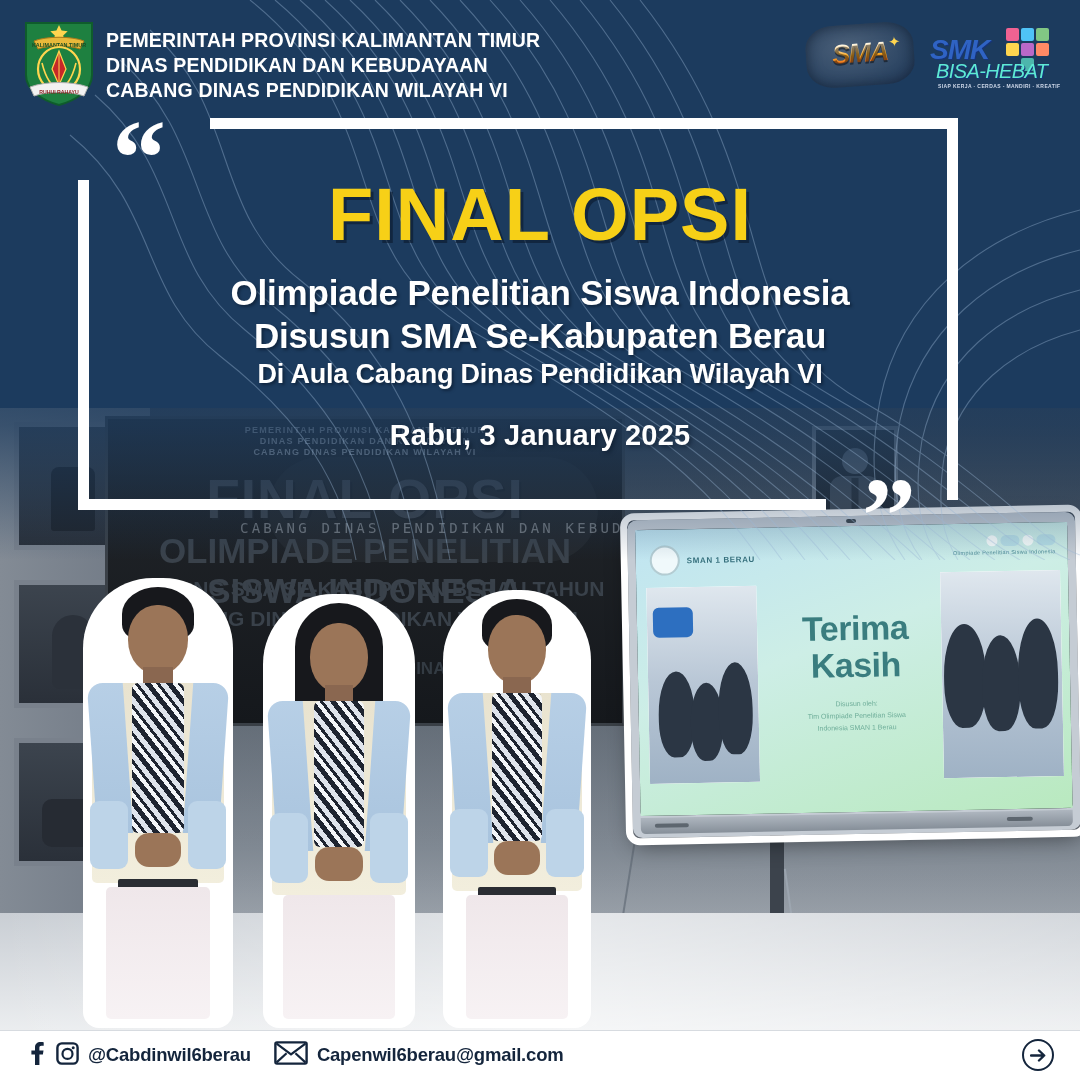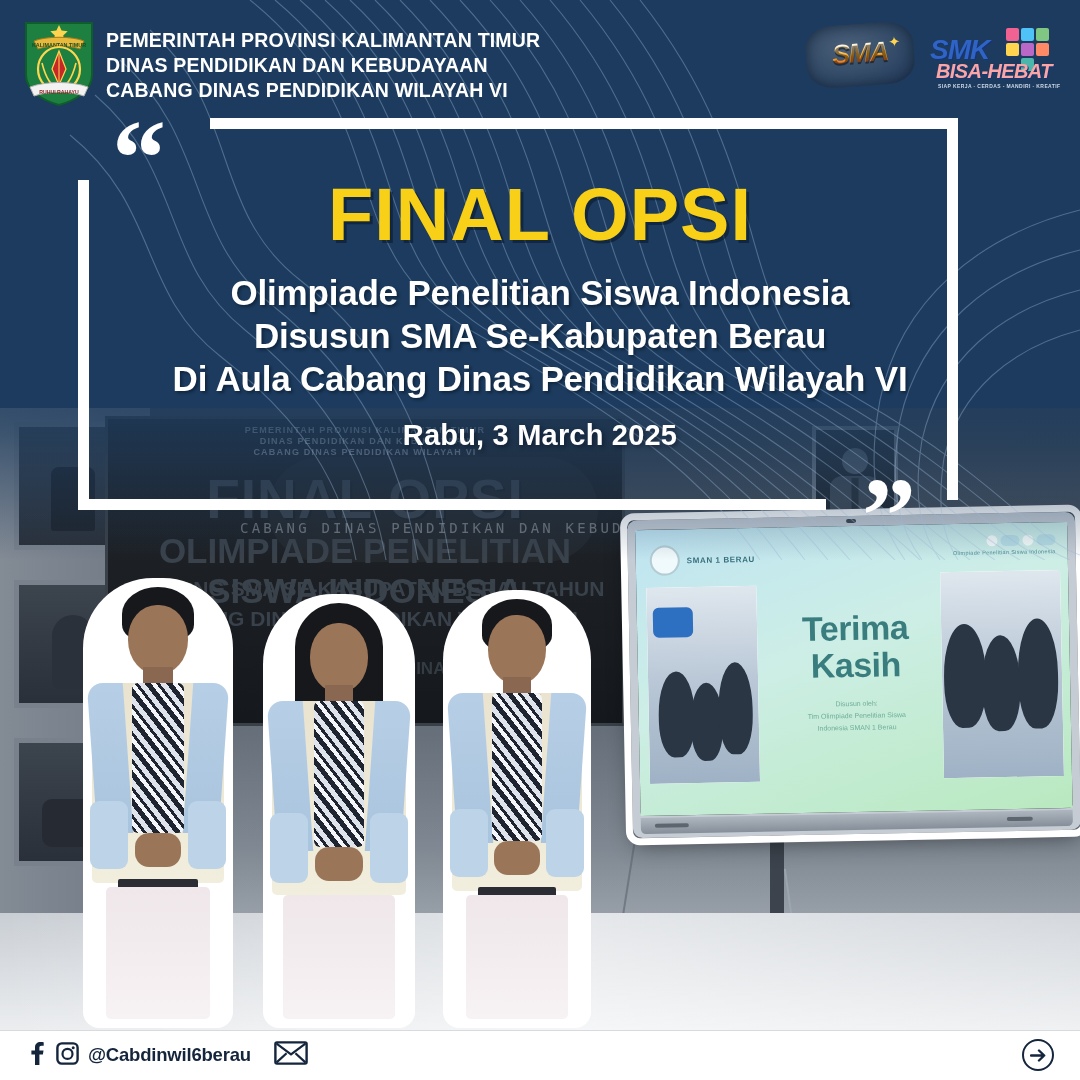--- a/index.html
+++ b/index.html
@@ -179,22 +179,22 @@
     font-size:27px;font-weight:bold;font-style:italic;letter-spacing:-1.5px;
     background:linear-gradient(180deg,#fff9e8 18%,#f9a825 55%,#e8551f 92%);
     -webkit-background-clip:text;background-clip:text;color:transparent;
     text-shadow:0 2px 0 rgba(0,0,0,.45);}
   .logo-sma .star{position:absolute;right:13px;top:12px;color:#ffd54f;font-size:14px;}
 
   .logo-smk{position:absolute;left:930px;top:26px;width:132px;height:70px;}
   .smk-word{position:absolute;left:0;top:8px;font-size:28px;font-weight:bold;
     font-style:italic;color:#2f63c4;letter-spacing:-1px;
     text-shadow:1px 1px 0 #16347a;}
-  .smk-bisa{position:absolute;left:6px;top:34px;font-size:20px;font-weight:bold;
-    font-style:italic;color:#fca5a5;letter-spacing:-.6px;
+  .smk-bisa{position:absolute;left:6px;top:34px;font-size:20px;font-weight:normal;
+    font-style:italic;color:#5eead4;letter-spacing:-.6px;
     text-shadow:1px 1px 0 #16347a;}
   .smk-tag{position:absolute;left:8px;top:57px;font-size:5px;font-weight:bold;
     color:#cfd9ea;letter-spacing:.4px;}
   .smk-sq{position:absolute;width:13px;height:13px;border-radius:2px;}
 
   
   .frame{position:absolute;z-index:5;background:#fff;}
   .q-open{position:absolute;left:112px;top:104px;z-index:7;color:#fff;
     font-family:"Liberation Serif", serif;font-weight:bold;font-size:108px;
     line-height:1;letter-spacing:-2px;}
@@ -204,21 +204,21 @@
 
   
   .title-block{position:absolute;left:0;top:0;width:1080px;z-index:7;text-align:center;}
   .main-title{position:absolute;left:0;right:0;top:172px;
     font-size:74px;font-weight:bold;letter-spacing:1px;color:#f7d017;
     text-shadow:3px 3px 0 rgba(9,22,40,.55);}
   .sub1{position:absolute;left:0;right:0;top:273px;font-size:35px;font-weight:bold;
     color:#fff;letter-spacing:-.2px;text-shadow:2px 2px 3px rgba(8,20,36,.55);}
   .sub2{position:absolute;left:0;right:0;top:316px;font-size:35px;font-weight:bold;
     color:#fff;letter-spacing:-.2px;text-shadow:2px 2px 3px rgba(8,20,36,.55);}
-  .sub3{position:absolute;left:0;right:0;top:359px;font-size:35px;font-weight:bold;
+  .sub3{position:absolute;left:0;right:0;top:359px;font-size:27px;font-weight:bold;
     color:#fff;letter-spacing:-.2px;text-shadow:2px 2px 3px rgba(8,20,36,.55);}
   .date{position:absolute;left:0;right:0;top:419px;font-size:29px;font-weight:bold;
     color:#fff;letter-spacing:.2px;text-shadow:2px 2px 4px rgba(8,20,36,.6);}
 
   
   .footer{position:absolute;left:0;bottom:0;width:1080px;height:50px;
     background:#ffffff;display:flex;align-items:center;z-index:9;}
   .footer .line{position:absolute;left:0;top:0;width:1080px;height:1px;background:#d7dbe0;}
   .f-left{display:flex;align-items:center;gap:9px;margin-left:26px;}
   .f-text{font-size:18.5px;font-weight:bold;color:#14253c;letter-spacing:-.2px;}
@@ -458,21 +458,21 @@
   <div class="frame" style="left:78px;top:499px;width:748px;height:11px;"></div>
 
   <div class="q-open">“</div>
   <div class="q-close">”</div>
 
   <div class="title-block">
     <div class="main-title">FINAL OPSI</div>
     <div class="sub1">Olimpiade Penelitian Siswa Indonesia</div>
     <div class="sub2">Disusun SMA Se-Kabupaten Berau</div>
     <div class="sub3">Di Aula Cabang Dinas Pendidikan Wilayah VI</div>
-    <div class="date">Rabu, 3 March 2025</div>
+    <div class="date">Rabu, 3 January 2025</div>
   </div>
 
   <div class="footer">
     <div class="line"></div>
     <div class="f-left">
       <span class="ic">
         <svg width="21" height="23" viewBox="0 0 21 23">
             <path d="M13.4,23 V12.6 h3.5 l.6,-4.2 h-4.1 V5.8 c0,-1.2 .4,-2 2.1,-2 h2.2 V0.2 C17.3,.1 16,0 14.5,0 11.2,0 9,2 9,5.4 V8.4 H5.4 v4.2 H9 V23 Z" fill="#14253c"></path>
           </svg>
       </span>
@@ -483,20 +483,21 @@
           <circle cx="17.2" cy="5.8" r="1.5" fill="#14253c"></circle>
         </svg>
       </span>
       <span class="f-text">@Cabdinwil6berau</span>
       <span class="ic" style="margin-left:14px;">
         <svg width="34" height="24" viewBox="0 0 34 24">
           <rect x="1.4" y="1.4" width="31.2" height="21.2" rx="1.6" fill="none" stroke="#14253c" stroke-width="2.4"></rect>
           <path d="M2.6,2.6 L17,13.4 L31.4,2.6 M2.6,21.4 L12.6,12.2 M31.4,21.4 L21.4,12.2" fill="none" stroke="#14253c" stroke-width="2.2"></path>
         </svg>
       </span>
+      <span class="f-text">Capenwil6berau@gmail.com</span>
     </div>
     <div class="arrow-btn">
       <svg width="17" height="15" viewBox="0 0 17 15">
         <path d="M1,7.5 H14 M9,2.5 L14.2,7.5 L9,12.5" fill="none" stroke="#14253c" stroke-width="2.4" stroke-linecap="round" stroke-linejoin="round"></path>
       </svg>
     </div>
   </div>
 
 </div>
 

